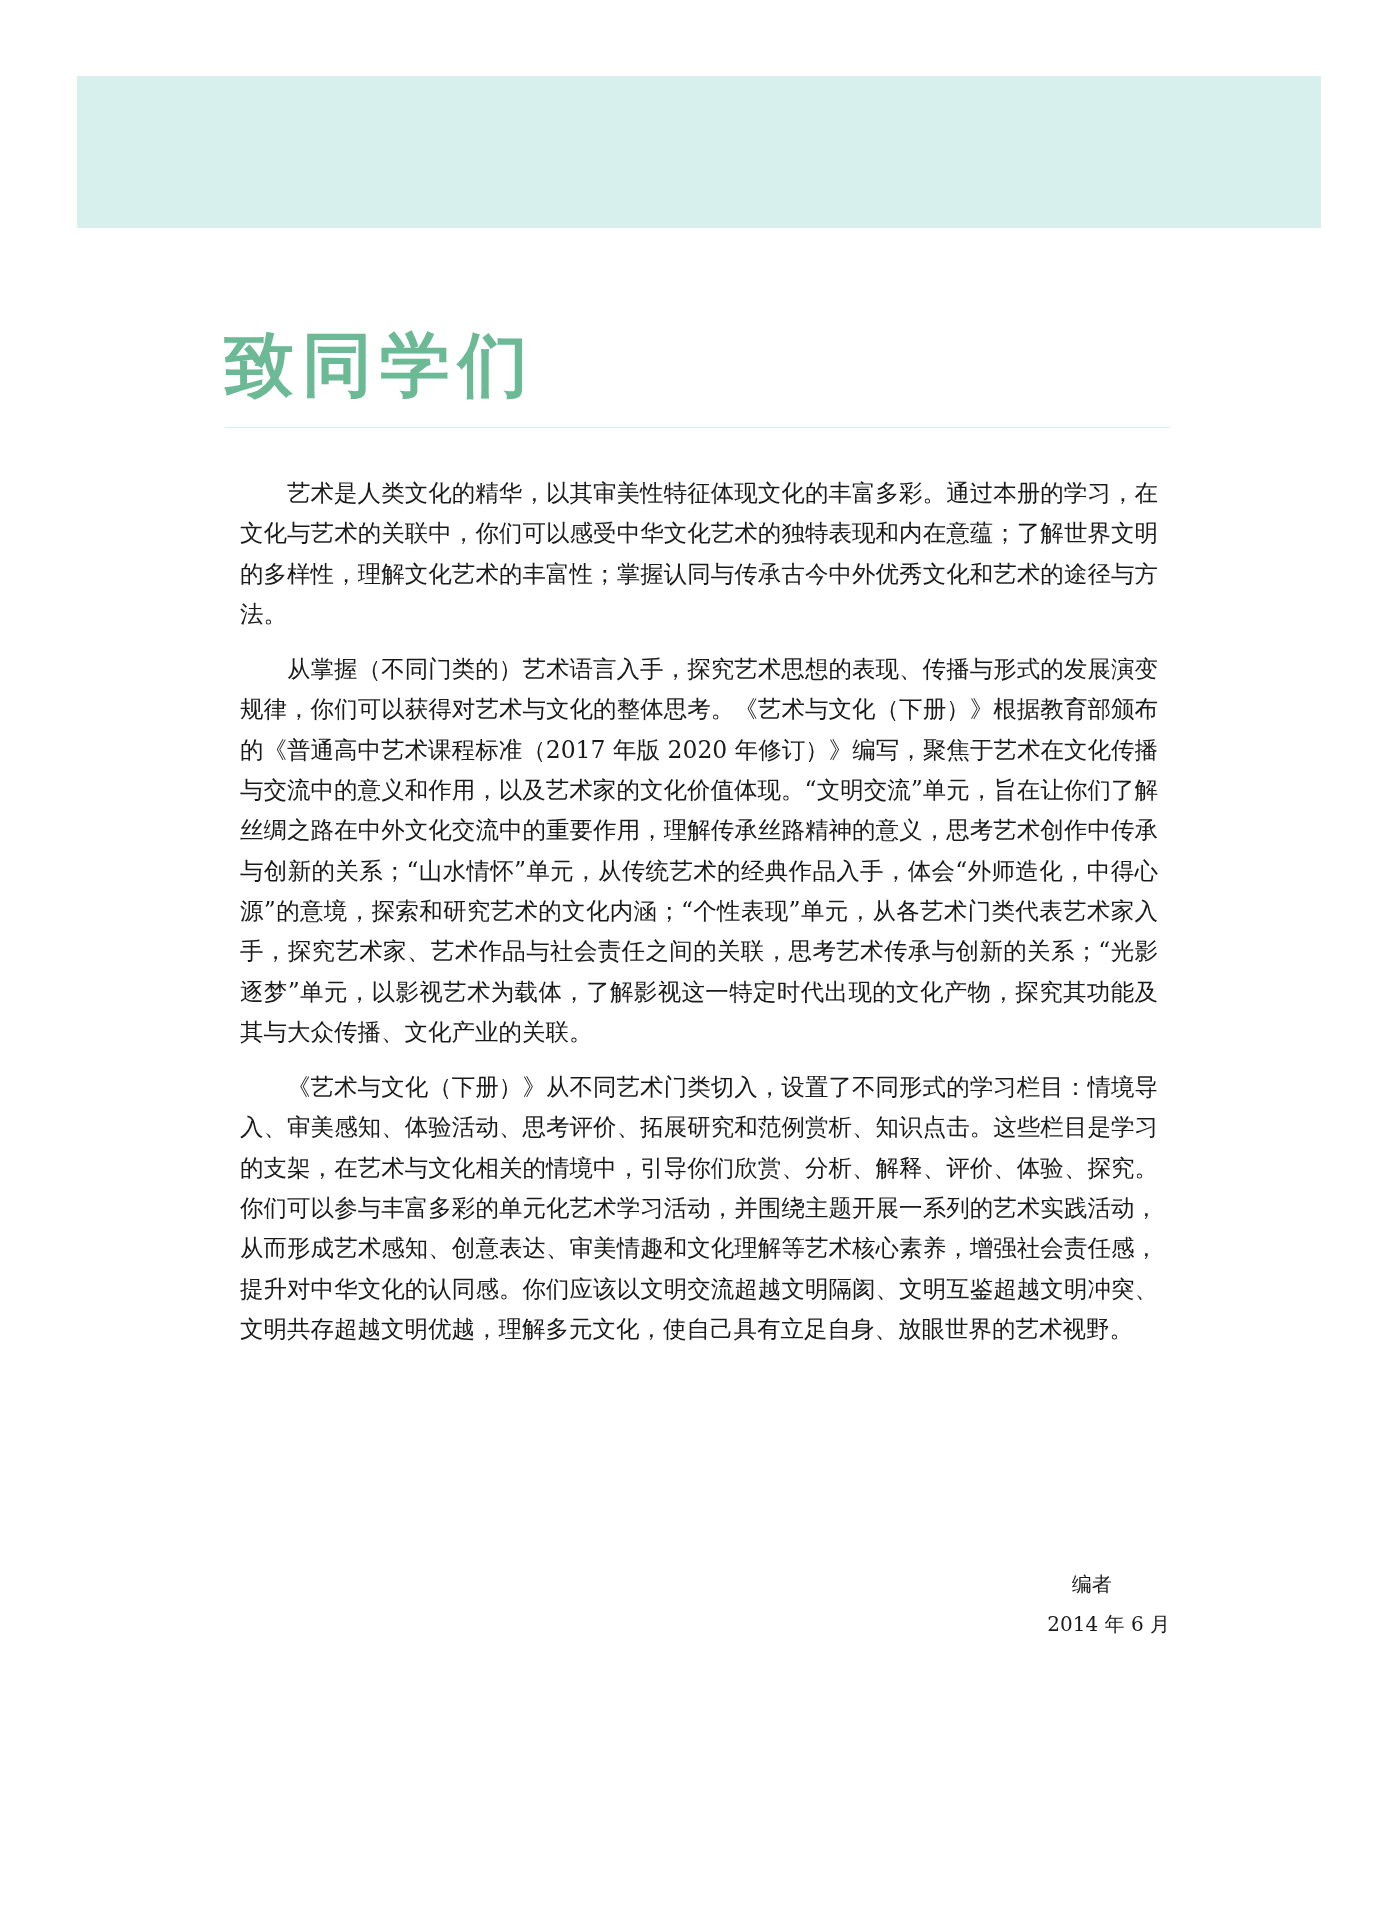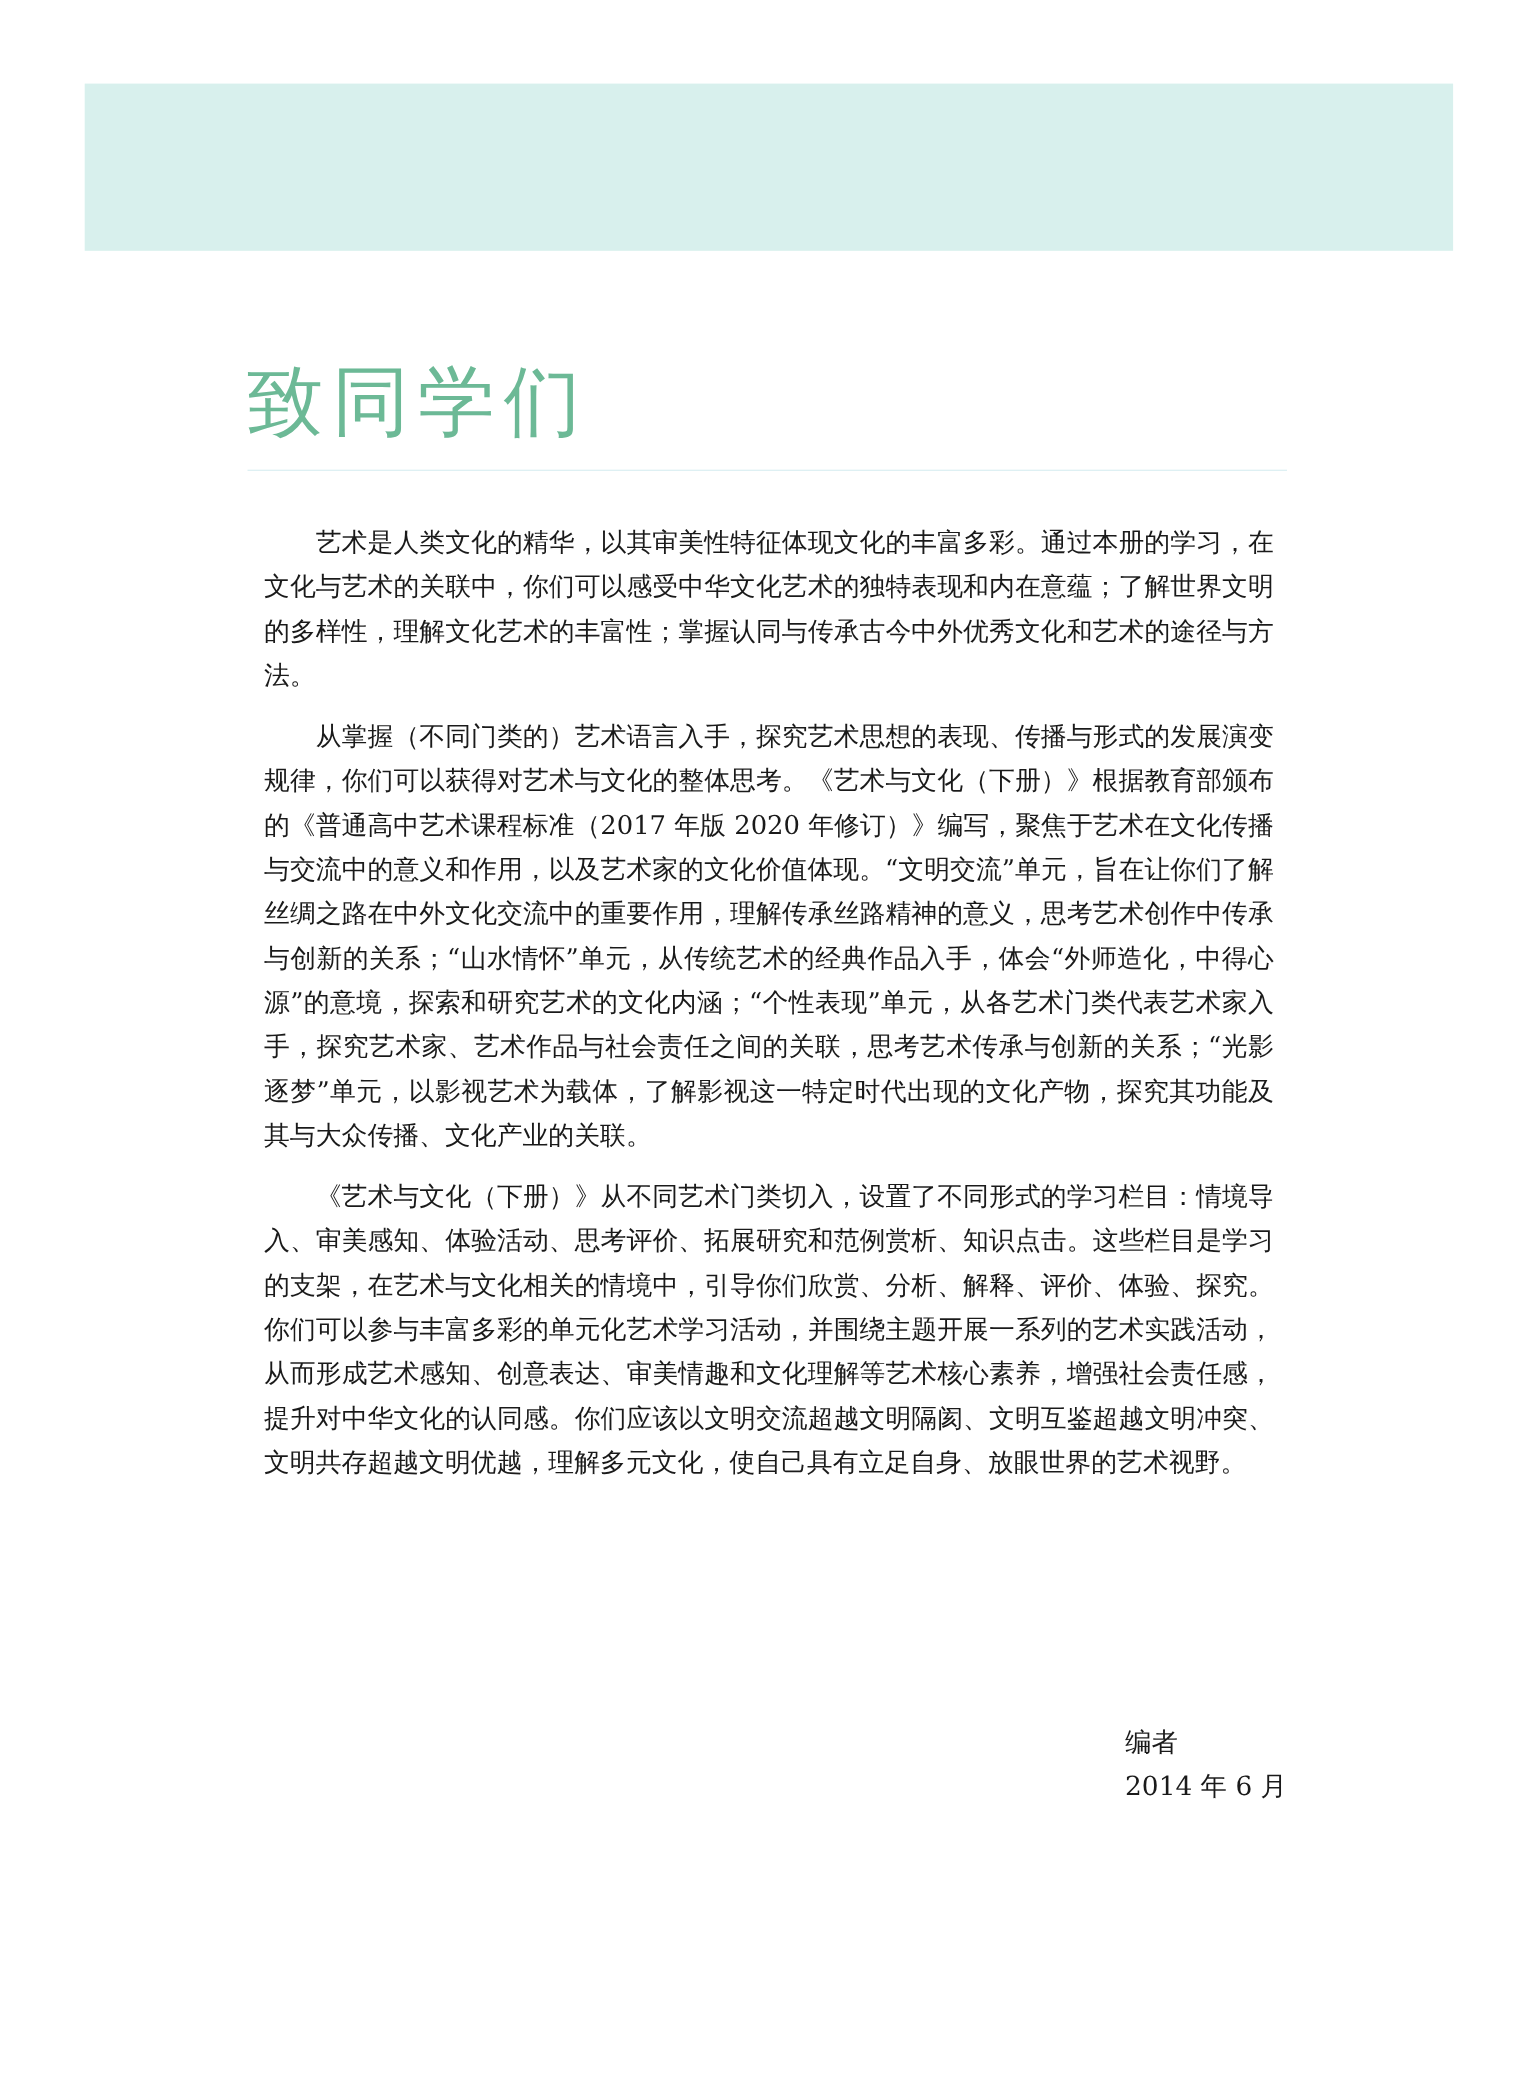--- a/index.html
+++ b/index.html
@@ -7,30 +7,30 @@
          font-family: "DejaVu Serif", "Liberation Serif", serif; color: #1a1a1a; }
   .header-band { position: absolute; left: 77px; top: 76px; width: 1244px; height: 152px;
                  background: #d8f0ed; }
   .title { position: absolute; left: 224px; top: 330px; font-size: 70px; letter-spacing: 8px;
            color: #6cb996; line-height: 1; font-family: "DejaVu Serif", serif; }
   .divider { position: absolute; left: 225px; top: 427px; width: 945px; height: 1px;
              background: #d6edf0; }
   .body-text { position: absolute; left: 225px; top: 458px; width: 948px;
                font-size: 23.5px; line-height: 40.3px; text-align: justify; }
   .body-text p { margin: 15px; text-indent: 2em; }
-  .signature { position: absolute; right: 224px; top: 1564px; text-align: left;
-               font-size: 24px; line-height: 40px; }
+  .signature { position: absolute; right: 224px; top: 1564px; text-align: center;
+               font-size: 20px; line-height: 40px; }
   .sig-name { padding-right: 34px; }
 </style>
 </head>
 <body>
 
 <div class="header-band"></div>
 
-<h1 class="title" style="margin:0;font-weight:normal;">致同学们</h1>
+<h1 class="title" style="margin:0;font-weight:bold;">致同学们</h1>
 
 <div class="divider"></div>
 
 <div class="body-text">
   <p>艺术是人类文化的精华，以其审美性特征体现文化的丰富多彩。通过本册的学习，在文化与艺术的关联中，你们可以感受中华文化艺术的独特表现和内在意蕴；了解世界文明的多样性，理解文化艺术的丰富性；掌握认同与传承古今中外优秀文化和艺术的途径与方法。</p>
   <p>从掌握（不同门类的）艺术语言入手，探究艺术思想的表现、传播与形式的发展演变规律，你们可以获得对艺术与文化的整体思考。《艺术与文化（下册）》根据教育部颁布的《普通高中艺术课程标准（2017 年版 2020 年修订）》编写，聚焦于艺术在文化传播与交流中的意义和作用，以及艺术家的文化价值体现。“文明交流”单元，旨在让你们了解丝绸之路在中外文化交流中的重要作用，理解传承丝路精神的意义，思考艺术创作中传承与创新的关系；“山水情怀”单元，从传统艺术的经典作品入手，体会“外师造化，中得心源”的意境，探索和研究艺术的文化内涵；“个性表现”单元，从各艺术门类代表艺术家入手，探究艺术家、艺术作品与社会责任之间的关联，思考艺术传承与创新的关系；“光影逐梦”单元，以影视艺术为载体，了解影视这一特定时代出现的文化产物，探究其功能及其与大众传播、文化产业的关联。</p>
   <p>《艺术与文化（下册）》从不同艺术门类切入，设置了不同形式的学习栏目：情境导入、审美感知、体验活动、思考评价、拓展研究和范例赏析、知识点击。这些栏目是学习的支架，在艺术与文化相关的情境中，引导你们欣赏、分析、解释、评价、体验、探究。你们可以参与丰富多彩的单元化艺术学习活动，并围绕主题开展一系列的艺术实践活动，从而形成艺术感知、创意表达、审美情趣和文化理解等艺术核心素养，增强社会责任感，提升对中华文化的认同感。你们应该以文明交流超越文明隔阂、文明互鉴超越文明冲突、文明共存超越文明优越，理解多元文化，使自己具有立足自身、放眼世界的艺术视野。</p>
 </div>
 
 <div class="signature">

